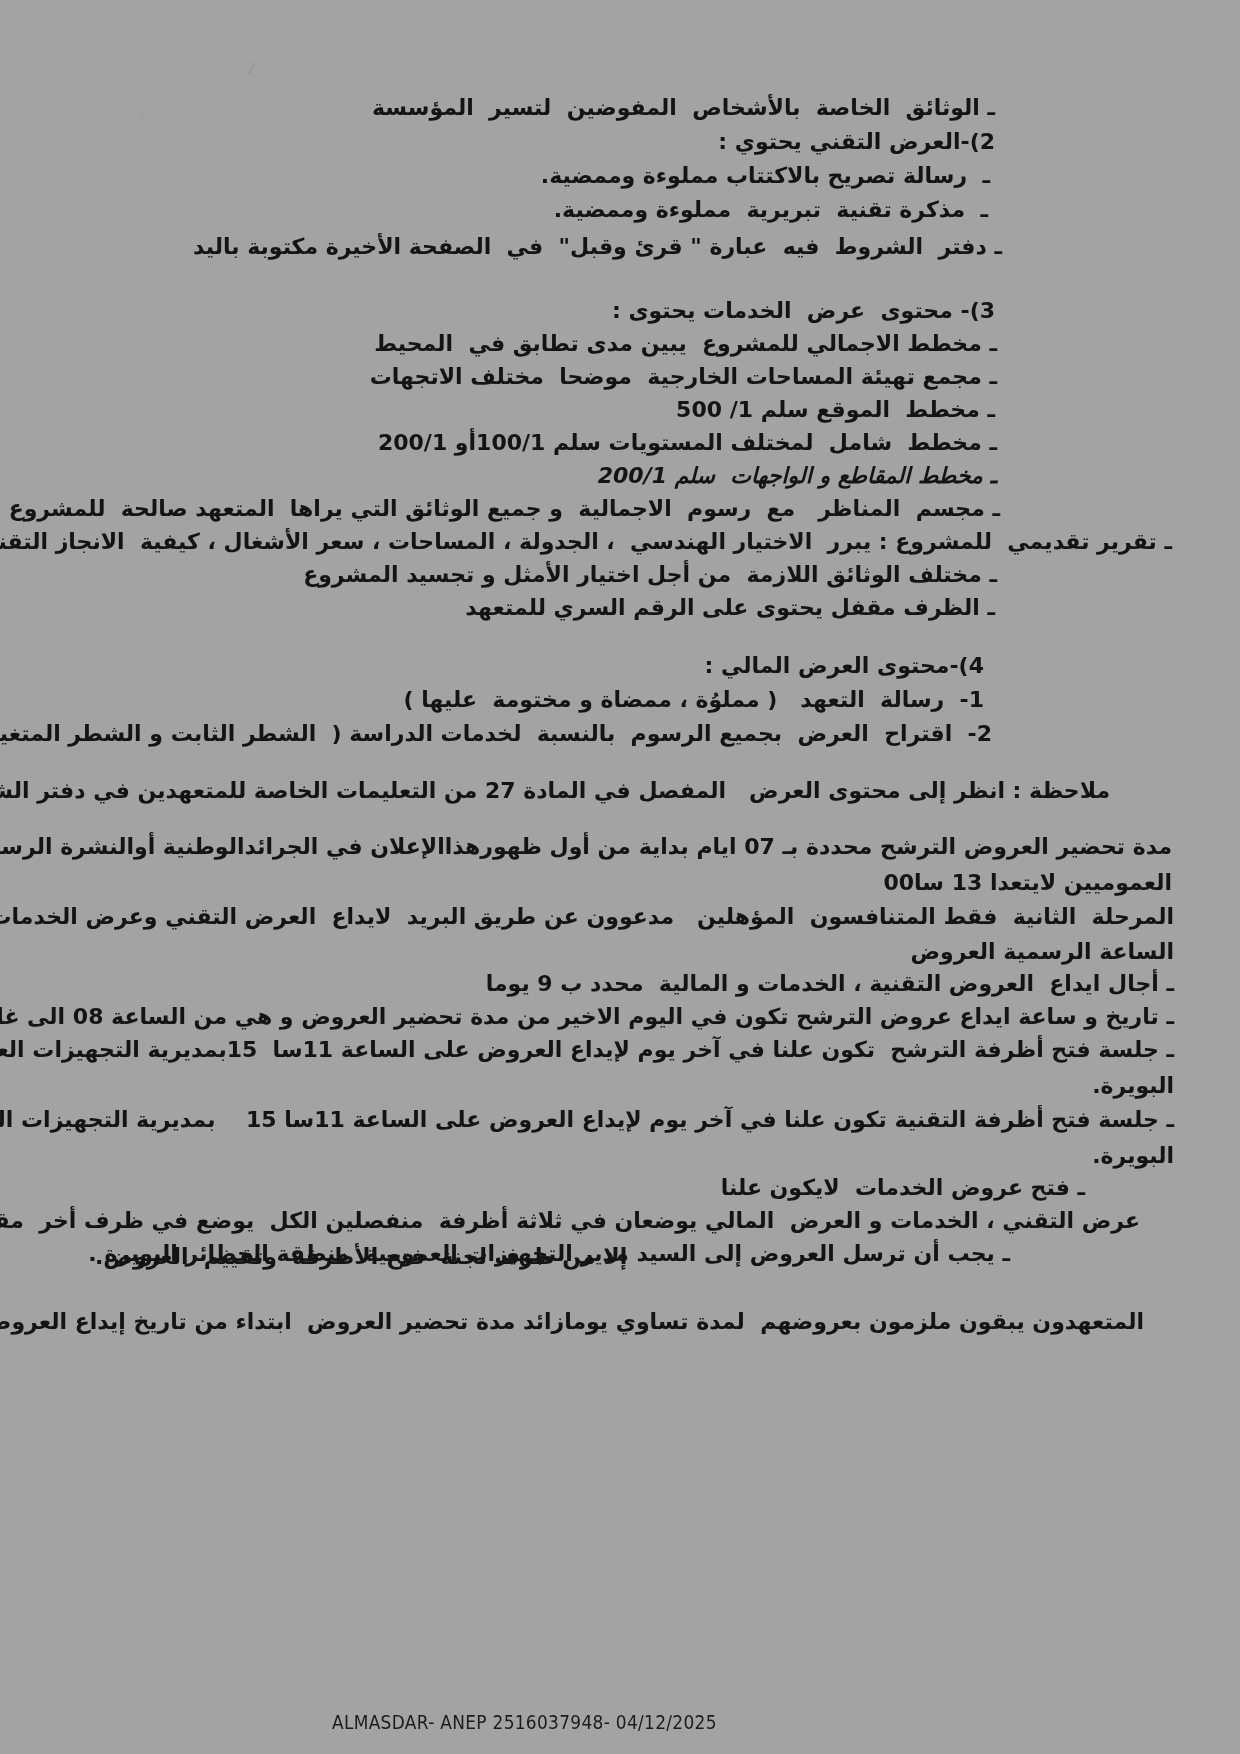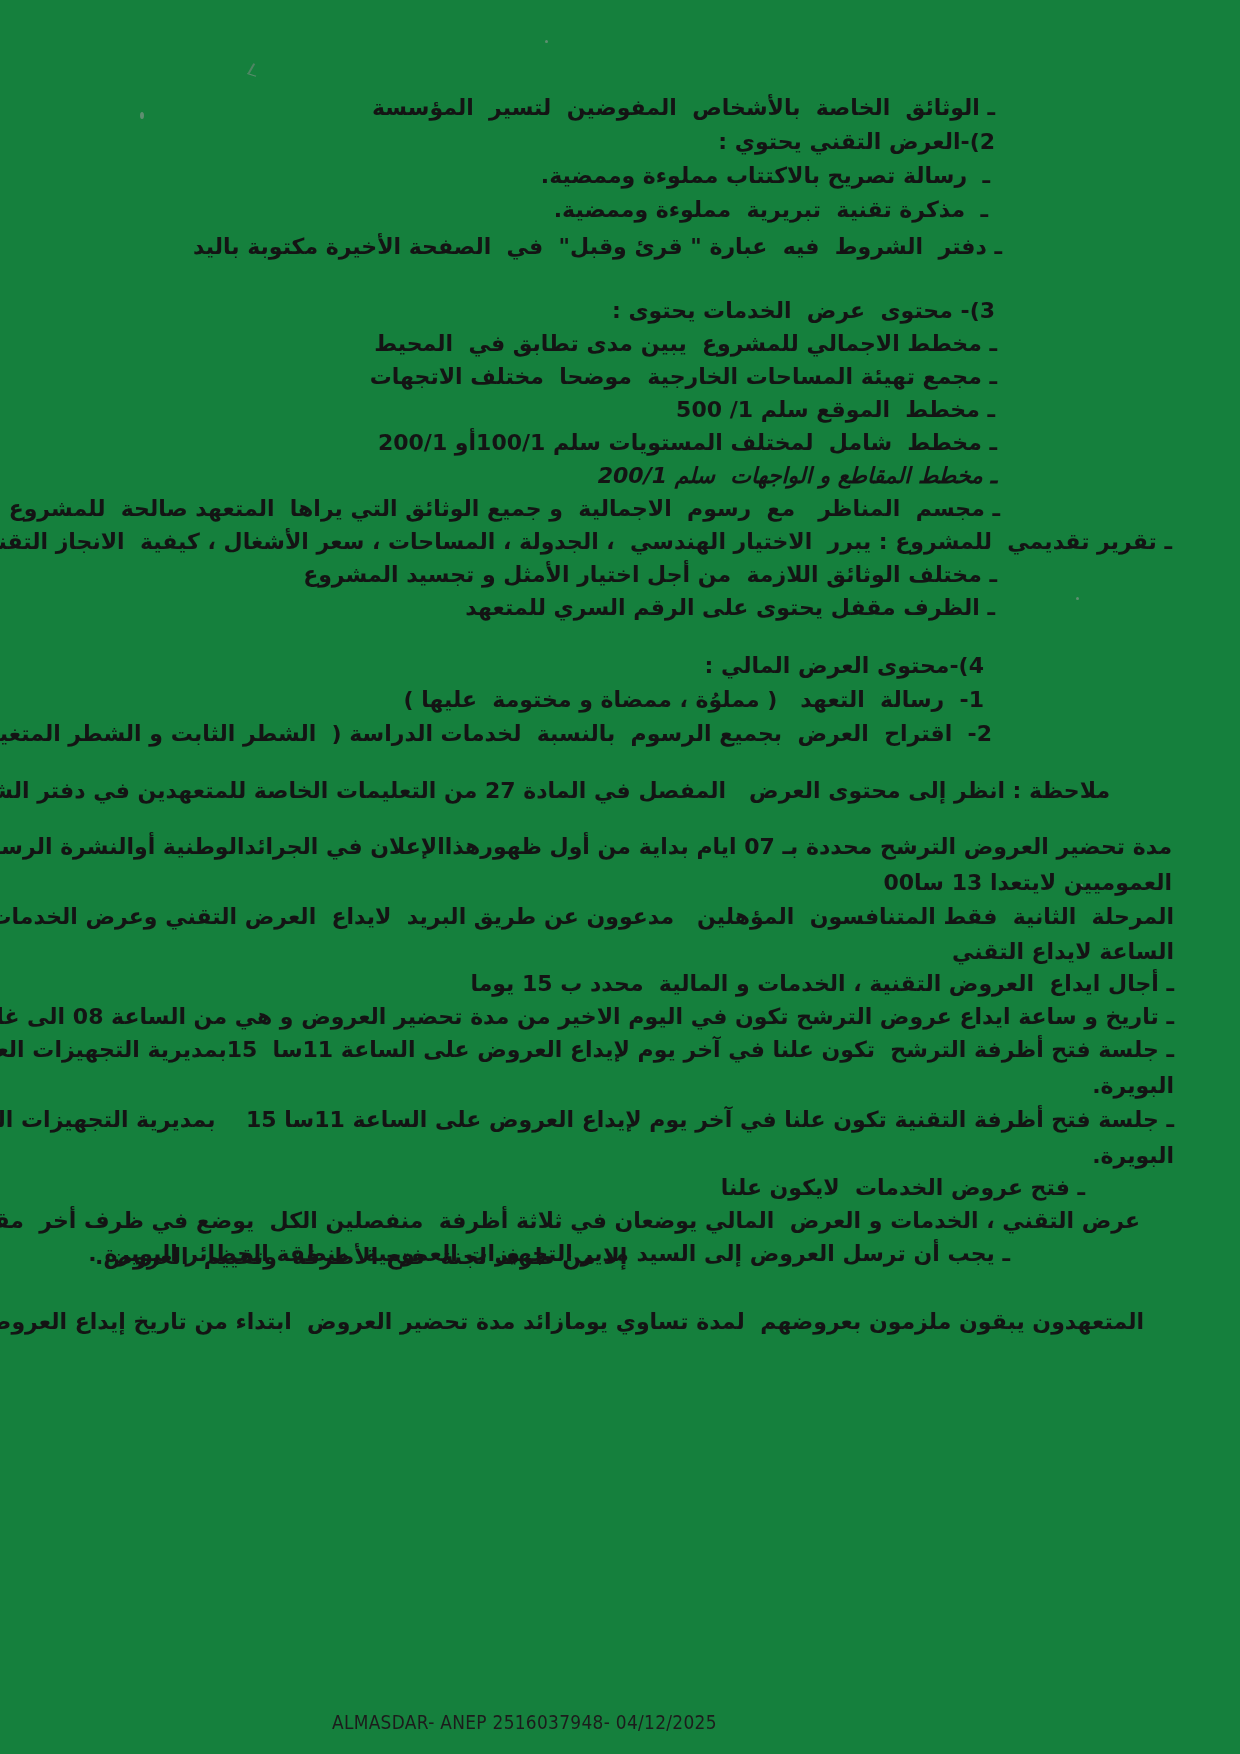--- a/index.html
+++ b/index.html
@@ -5,21 +5,21 @@
   html, body { margin: 0; padding: 0; }
   body {
     width: 1240px; height: 1754px;
     background: #fefefe;
     position: relative;
     font-family: "DejaVu Sans", sans-serif;
     overflow: hidden;
   }
   .page {
     position: absolute; inset: 0;
-    background: #15803d;
+    background: #a3a3a3;
   }
   .ln {
     position: absolute;
     direction: rtl;
     white-space: pre;
     font-weight: bold;
     font-size: 22px;
     line-height: 1.25;
     color: #141414;
     text-rendering: optimizeLegibility;
@@ -76,23 +76,23 @@
   <div class="ln" style="top:652px; right:256px;">4)-محتوى العرض المالي :</div>
   <div class="ln" style="top:686px; right:256px;text-align:right;">1-  رسالة  التعهد   ( مملوُة ، ممضاة و مختومة  عليها )</div>
   <div class="ln" style="top:720px; right:248px;">2-  اقتراح  العرض  بجميع الرسوم  بالنسبة  لخدمات الدراسة (  الشطر الثابت و الشطر المتغير )</div>
 
   <div class="ln" style="top:777px; right:130px;">ملاحظة : انظر إلى محتوى العرض   المفصل في المادة 27 من التعليمات الخاصة للمتعهدين في دفتر الشروط</div>
 
   <div class="ln" style="top:833px; right:68px;">مدة تحضير العروض الترشح محددة بـ 07 ايام بداية من أول ظهورهذاالإعلان في الجرائدالوطنية أوالنشرة الرسمية لصفقات المتعامل</div>
   <div class="ln" style="top:869px; right:68px;">العموميين لايتعدا 13 سا00</div>
 
   <div class="ln" style="top:903px; right:66px;">المرحلة  الثانية  فقط المتنافسون  المؤهلين   مدعوون عن طريق البريد  لايداع  العرض التقني وعرض الخدمات و العرض المالي موضح اليوم و</div>
-  <div class="ln" style="top:938px; right:66px;">الساعة لايداع التقني</div>
+  <div class="ln" style="top:938px; right:66px;">الساعة الرسمية العروض</div>
 
-  <div class="ln" style="top:970px; right:66px;">ـ أجال ايداع  العروض التقنية ، الخدمات و المالية  محدد ب 15 يوما</div>
+  <div class="ln" style="top:970px; right:66px;">ـ أجال ايداع  العروض التقنية ، الخدمات و المالية  محدد ب 9 يوما</div>
   <div class="ln" style="top:1003px; right:66px;">ـ تاريخ و ساعة ايداع عروض الترشح تكون في اليوم الاخير من مدة تحضير العروض و هي من الساعة 08 الى غاية 11 سا</div>
 
   <div class="ln" style="top:1036px; right:66px;">ـ جلسة فتح أظرفة الترشح  تكون علنا في آخر يوم لإيداع العروض على الساعة 11سا  15بمديرية التجهيزات العمومية  لولاية</div>
   <div class="ln" style="top:1072px; right:66px;">البويرة.</div>
 
   <div class="ln" style="top:1106px; right:66px;">ـ جلسة فتح أظرفة التقنية تكون علنا في آخر يوم لإيداع العروض على الساعة 11سا 15    بمديرية التجهيزات العمومية  لولاية</div>
   <div class="ln" style="top:1142px; right:66px;">البويرة.</div>
 
   <div class="ln" style="top:1174px; right:155px;">ـ فتح عروض الخدمات  لايكون علنا</div>
 

